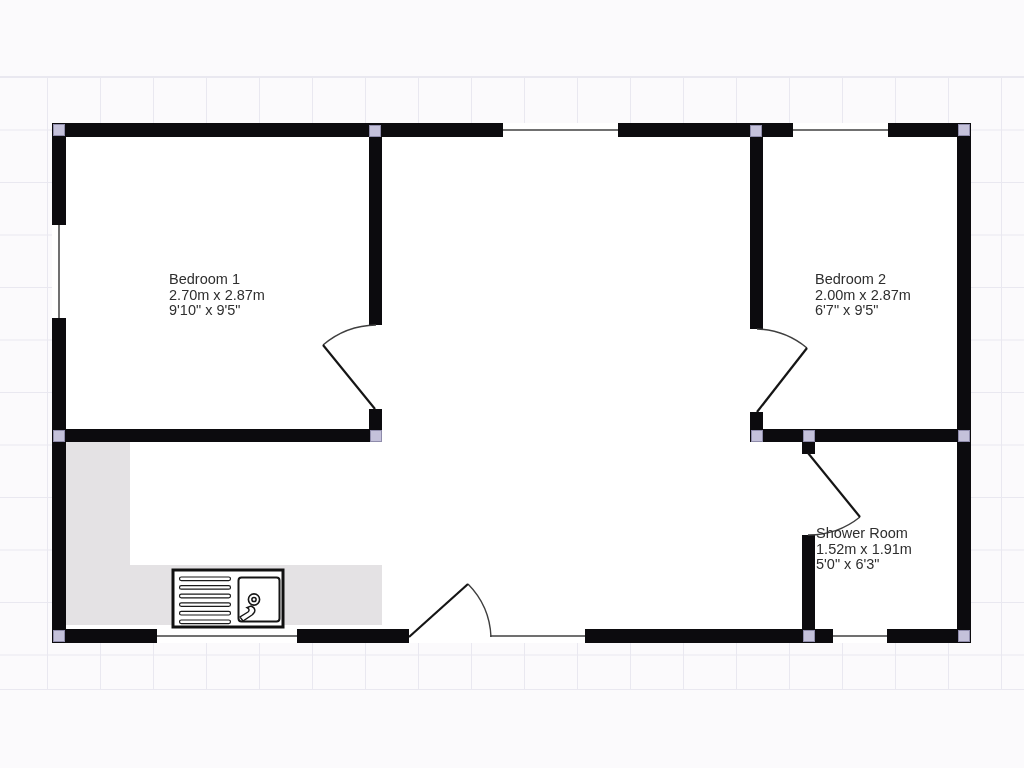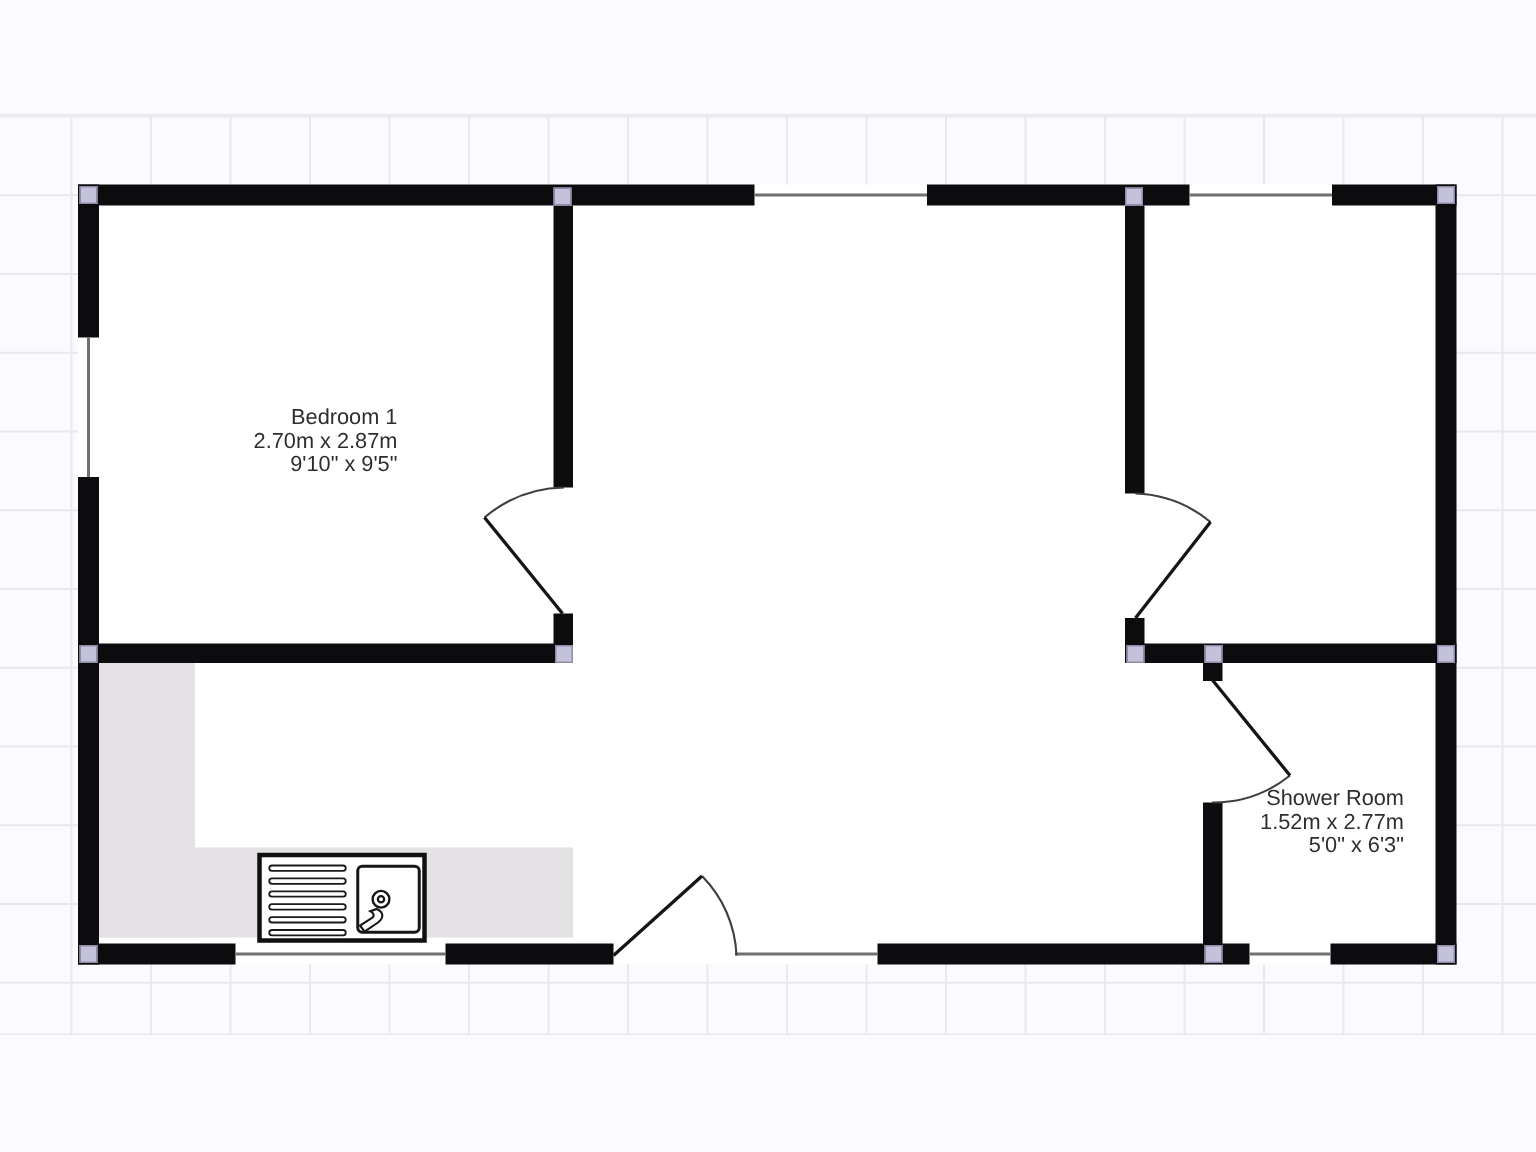--- a/index.html
+++ b/index.html
@@ -24,21 +24,21 @@
   .w{position:absolute;background:var(--wall,#0c0b0e);}
   .jx{
     position:absolute;width:12px;height:12px;box-sizing:border-box;
     background:var(--junction_fill,#c4c1da);
     border:1px solid var(--junction_border,#8f8cab);
   }
   .win{position:absolute;background:var(--window_line,#707070);}
   svg.overlay{position:absolute;left:0;top:0;width:1024px;height:768px;}
   .room-label{
     position:absolute;transform:translate(-50%,-50%);
-    text-align:right;white-space:nowrap;
+    text-align:left;white-space:nowrap;
     color:var(--text,#2e2e2e);font-size:14.5px;line-height:15.5px;
   }
 </style>
 </head>
 <body>
 
 <div class="canvas">
 
   <div class="grid"></div>
 
@@ -126,20 +126,25 @@
     </g>
   </svg>
 
   <div class="room-label" style="left:217px;top:295px">
     <div>Bedroom 1</div>
     <div>2.70m x 2.87m</div>
     <div>9'10" x 9'5"</div>
   </div>
 
 
+  <div class="room-label" style="left:863px;top:295px">
+    <div>Bedroom 2</div>
+    <div>2.00m x 2.87m</div>
+    <div>6'7" x 9'5"</div>
+  </div>
 
-  <div class="room-label" style="left:888px;top:549px">
+  <div class="room-label" style="left:864px;top:549px">
     <div>Shower Room</div>
-    <div>1.52m x 2.77m</div>
+    <div>1.52m x 1.91m</div>
     <div>5'0" x 6'3"</div>
   </div>
 
 </div>
 
 </body></html>

